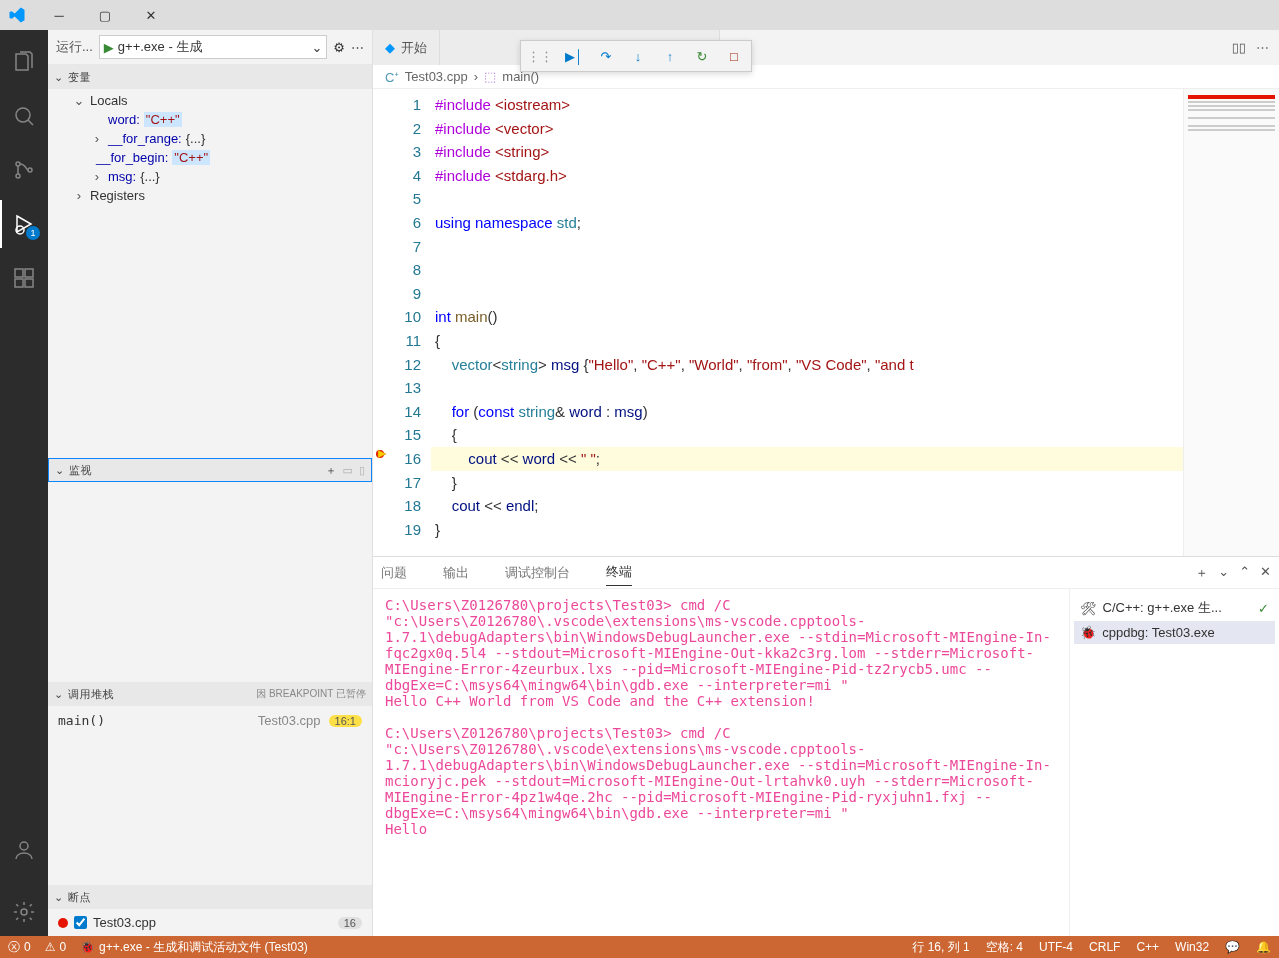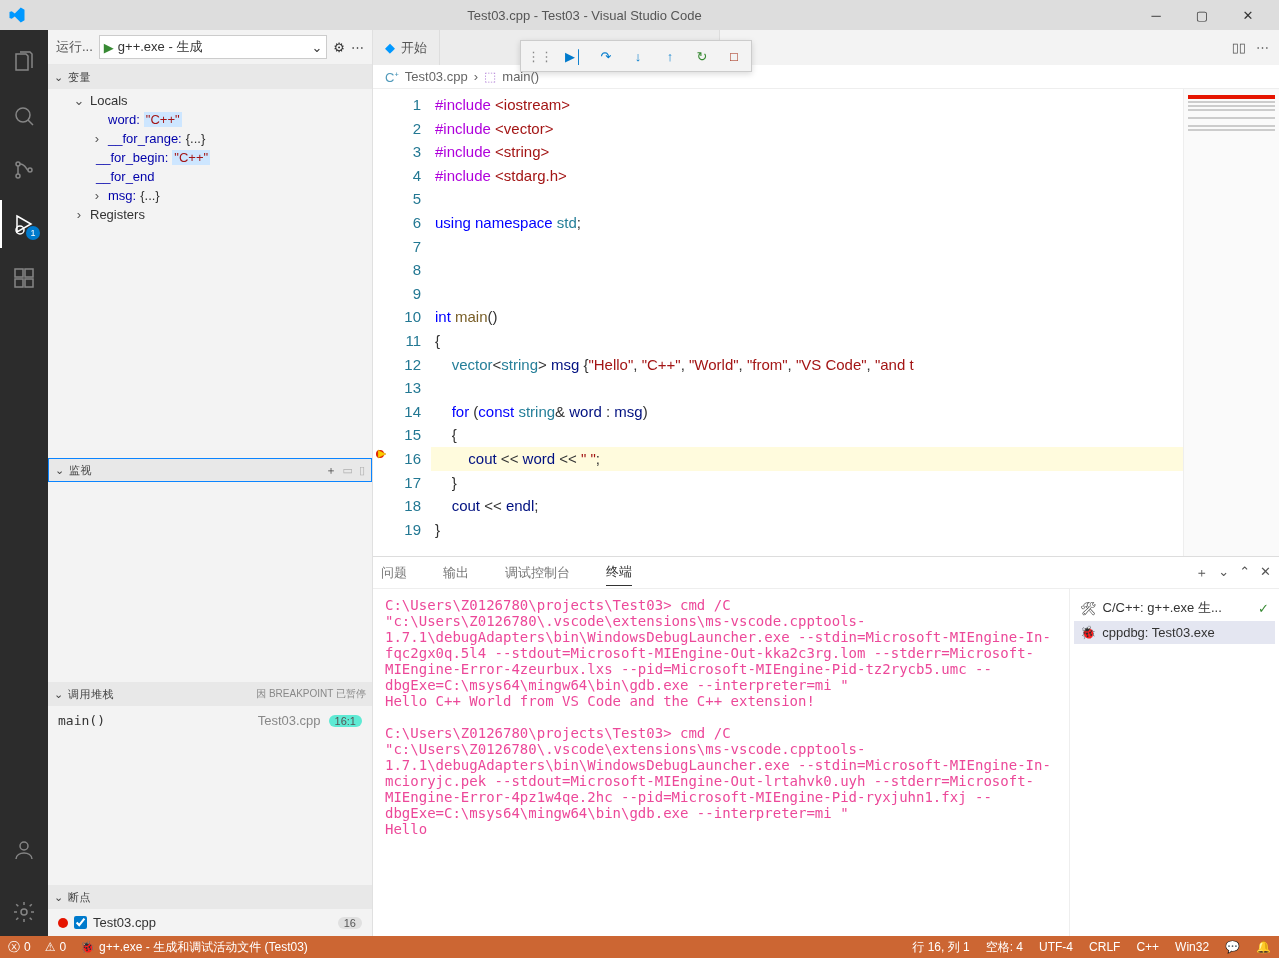--- a/index.html
+++ b/index.html
@@ -31,21 +31,21 @@
 .var-row { padding: 2px 4px 2px 0; display: flex; align-items: center; gap: 4px; white-space: nowrap; }
 .var-row .chev { width: 14px; color: #555; display: inline-flex; justify-content: center; }
 .var-row .name { color: #0000aa; }
 .var-row .punct { color: #333; }
 .var-row .val { background: #cde6ff; color: #a31515; padding: 0 2px; }
 .ind1 { padding-left: 18px; } .ind2 { padding-left: 36px; } .ind3 { padding-left: 42px; }
 .callstack-body { padding: 4px 0; }
 .cs-row { display: flex; align-items: center; padding: 3px 10px; gap: 8px; }
 .cs-row .fn { flex: 1; font-family: Consolas, monospace; color: #333; }
 .cs-row .file { color: #888; }
-.cs-row .pos { background: #5eead4; border-radius: 8px; padding: 0 6px; color: #555; font-size: 11px; text-align: right; }
+.cs-row .pos { background: #fde047; border-radius: 8px; padding: 0 6px; color: #555; font-size: 11px; text-align: right; }
 .bp-body { padding: 3px 0; }
 .bp-row { display: flex; align-items: center; padding: 3px 10px; gap: 6px; }
 .bp-row .dot { width: 10px; height: 10px; border-radius: 50%; background: #e51400; }
 .bp-row input[type=checkbox] { accent-color: #007acc; }
 .bp-row .ln { margin-left: auto; background: #e0e0e0; border-radius: 8px; padding: 0 6px; color: #555; font-size: 11px; }
 .editor-area { flex: 1; display: flex; flex-direction: column; min-width: 0; }
 .tabbar { height: 35px; background: #f3f3f3; display: flex; align-items: stretch; position: relative; }
 .tab { display: flex; align-items: center; padding: 0 12px; gap: 6px; background: #ececec; border-right: 1px solid #ddd; color: #555; }
 .debug-float { position: absolute; left: 520px; top: 40px; background: #f3f3f3; border: 1px solid #ccc; box-shadow: 0 2px 6px rgba(0,0,0,.15); display: flex; align-items: center; height: 32px; padding: 0 6px; gap: 10px; z-index: 5; }
 .debug-float .grip { color: #888; cursor: grab; }
@@ -82,21 +82,20 @@
 </style>
 </head>
 <body>
 
 <div class="titlebar">
   <span class="vsc-logo">
     <svg viewBox="0 0 24 24" width="18" height="18">
         <path fill="#0098ff" d="M17 2l5 3v14l-5 3-8-8-4 3-3-1V8l3-1 4 3 8-8z"></path>
       </svg>
   </span>
-  <div class="title">Test03.cpp - Test03 - Visual Studio Code</div>
   <div class="win-controls">
     <div class="wc">─</div>
     <div class="wc">▢</div>
     <div class="wc">✕</div>
   </div>
 </div>
 
 <div class="main-row">
 
   <div class="activitybar">
@@ -176,23 +175,20 @@
           <span class="val">"C++"</span>
         </div>
       <div class="var-row ind2">
           <span class="chev">›</span>
           <span class="name">__for_range:</span> 
           <span class="punct">{...}</span>
         </div>
       <div class="var-row ind3">
           <span class="name">__for_begin:</span> 
           <span class="val">"C++"</span>
-        </div>
-      <div class="var-row ind3">
-          <span class="name">__for_end</span>
         </div>
       <div class="var-row ind2">
           <span class="chev">›</span>
           <span class="name">msg:</span> 
           <span class="punct">{...}</span>
         </div>
       <div class="var-row ind1">
           <span class="chev">›</span>
           <span>Registers</span>
         </div>

